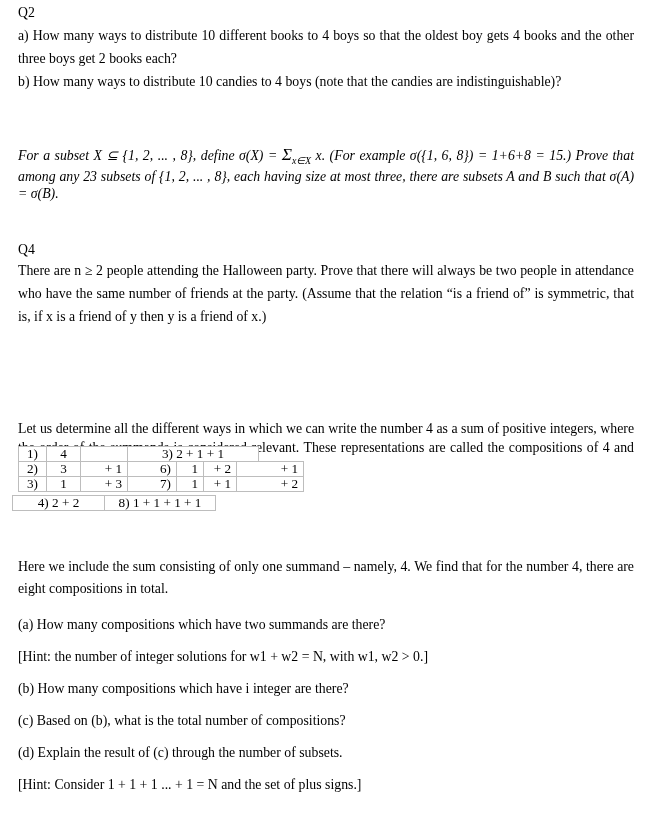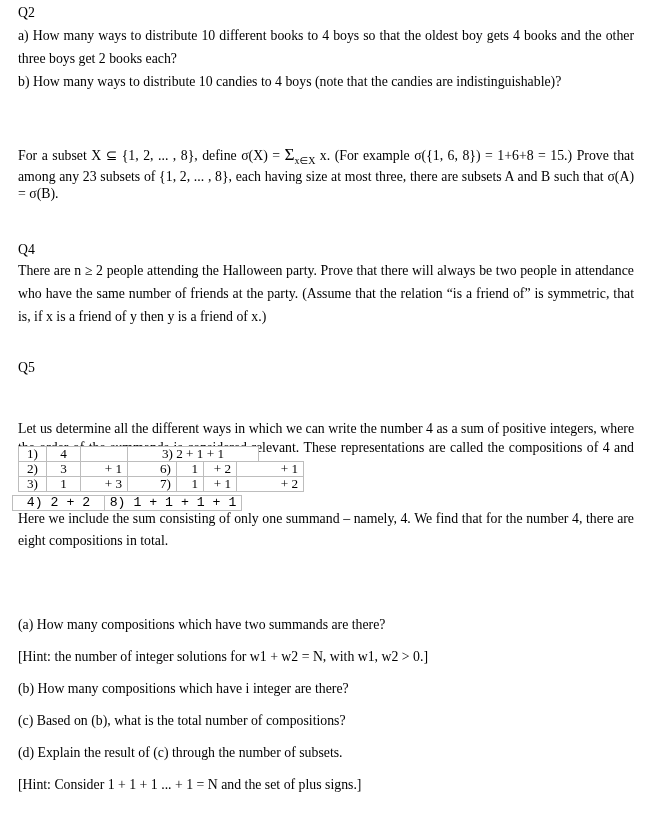--- a/index.html
+++ b/index.html
@@ -18,37 +18,37 @@
   }
   .block {
     position: absolute;
     left: 18px;
     width: 616px;
     font-size: 13.8px;
     line-height: 23px;
   }
   .title { line-height: 16px; }
   .just { text-align: justify; }
-  .q3body { line-height: 16.5px; }
+  .q3body { line-height: 16.5px; font-style: italic; }
   .q5body { line-height: 19.4px; margin-top: 42px; }
   .para { line-height: 22px; }
   .sigma { font-size: 1.25em; line-height: 1; }
   sub.ssub { font-size: 0.72em; }
 
   
   .comp-table {
     position: absolute;
     top: 446px;
     left: 12px;
     font-size: 13.2px;
   }
   .trow { display: flex; }
   .indent { margin-left: 6px; }
   .collapse-up { margin-top: -1px; }
-  .gap-up { margin-top: 3px; font-family: Liberation Mono, monospace; }
+  .gap-up { margin-top: 3px; }
   .tcell {
     box-sizing: border-box;
     border: 1px solid #bdbdbd;
     height: 16px;
     line-height: 14px;
     margin-left: -1px;
     padding: 0 5px 0 2px;
     text-align: right;
     background: #ffffff;
     white-space: nowrap;
@@ -63,21 +63,20 @@
 
   <div class="block title" style="top:5px">Q2</div>
   <div class="block just" style="top:24px">a)  How many ways to distribute 10 different books to 4 boys so that the oldest boy gets 4 books and the other three boys get 2 books each?</div>
   <div class="block" style="top:70px">b) How many ways to distribute 10 candies to 4 boys (note that the candies are indistinguishable)?</div>
 
   <div class="block just q3body" style="top:146px"><span>For a subset X ⊆ {1, 2, ... , 8}, define σ(X) = </span><span class="sigma">Σ</span><sub class="ssub">x∈X</sub><span> x. (For example σ({1, 6, 8}) = 1+6+8 = 15.) Prove that among any 23 subsets of {1, 2, ... , 8}, each having size at most three, there are subsets A and B such that σ(A) = σ(B).</span></div>
 
   <div class="block title" style="top:242px">Q4</div>
   <div class="block just" style="top:259px">There are n ≥ 2 people attending the Halloween party. Prove that there will always be two people in attendance who have the same number of friends at the party. (Assume that the relation “is a friend of” is symmetric, that is, if x is a friend of y then y is a friend of x.)</div>
 
-  <div class="block title" style="top:360px">Q5</div>
   <div class="block just q5body" style="top:377px">Let us determine all the different ways in which we can write the number 4 as a sum of positive integers, where the order of the summands is considered relevant. These representations are called the compositions of 4 and may be listed as follows:</div>
 
   <div class="comp-table">
     <div class="trow indent">
       <div class="tcell cc first" style="width:29px">1)</div>
       <div class="tcell cc" style="width:35px">4</div>
       <div class="tcell" style="width:48px"></div>
       <div class="tcell cc" style="width:132px">3) 2 + 1 + 1</div>
     </div>
     <div class="trow indent collapse-up">
@@ -93,25 +92,25 @@
       <div class="tcell cc first" style="width:29px">3)</div>
       <div class="tcell cc" style="width:35px">1</div>
       <div class="tcell" style="width:48px">+ 3</div>
       <div class="tcell" style="width:50px">7)</div>
       <div class="tcell" style="width:28px">1</div>
       <div class="tcell" style="width:34px">+ 1</div>
       <div class="tcell" style="width:68px">+ 2</div>
     </div>
     <div class="trow gap-up">
       <div class="tcell cc first" style="width:93px">4)  2 + 2</div>
-      <div class="tcell cc" style="width:138px">8) 1 + 1 + 1 + 1</div>
+      <div class="tcell cc" style="width:112px">8) 1 + 1 + 1 + 1</div>
     </div>
   </div>
 
-  <div class="block just para" style="top:508px">Here we include the sum consisting of only one summand – namely, 4. We find that for the number 4, there are eight compositions in total.</div>
+  <div class="block just para" style="top:556px">Here we include the sum consisting of only one summand – namely, 4. We find that for the number 4, there are eight compositions in total.</div>
   <div class="block para" style="top:614px">(a) How many compositions which have two summands are there?</div>
   <div class="block para" style="top:646px">[Hint: the number of integer solutions for w1 + w2 = N, with w1, w2 &gt; 0.]</div>
   <div class="block para" style="top:678px">(b) How many compositions which have i integer are there?</div>
   <div class="block para" style="top:710px">(c) Based on (b), what is the total number of compositions?</div>
   <div class="block para" style="top:742px">(d) Explain the result of (c) through the number of subsets.</div>
   <div class="block para" style="top:774px">[Hint: Consider 1 + 1 + 1 ... + 1 = N and the set of plus signs.]</div>
 
 </div>
 
 </body></html>

